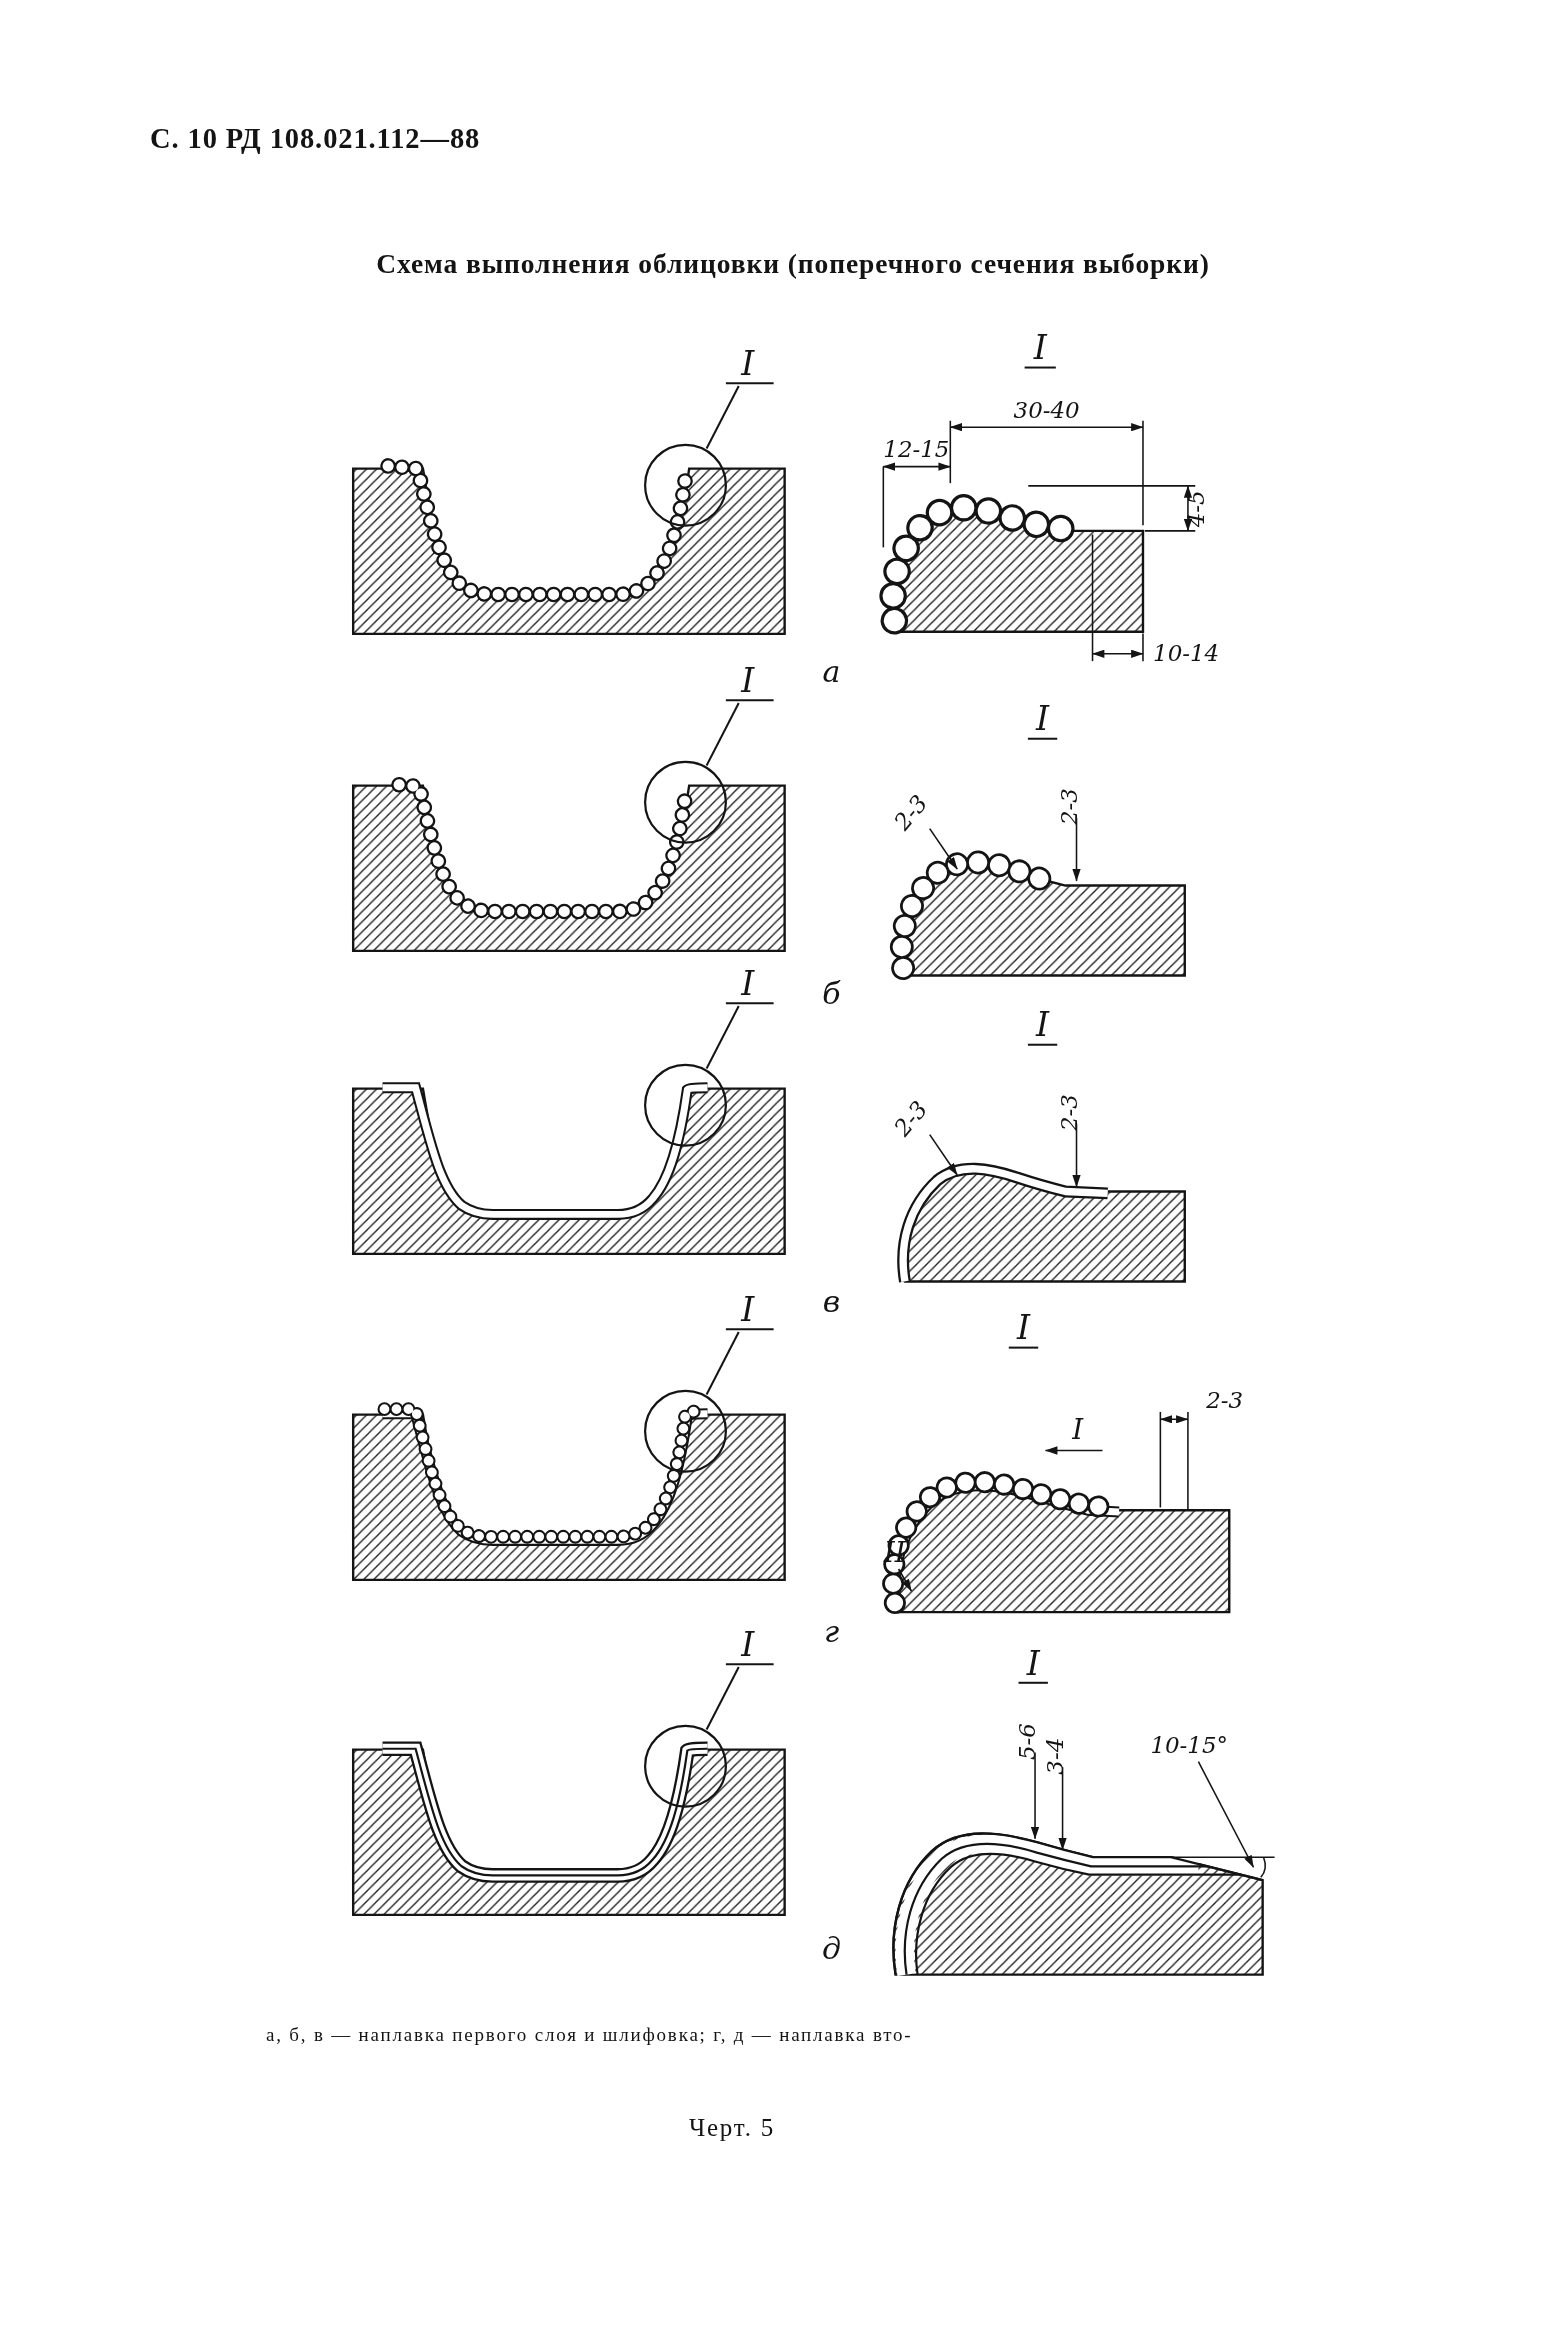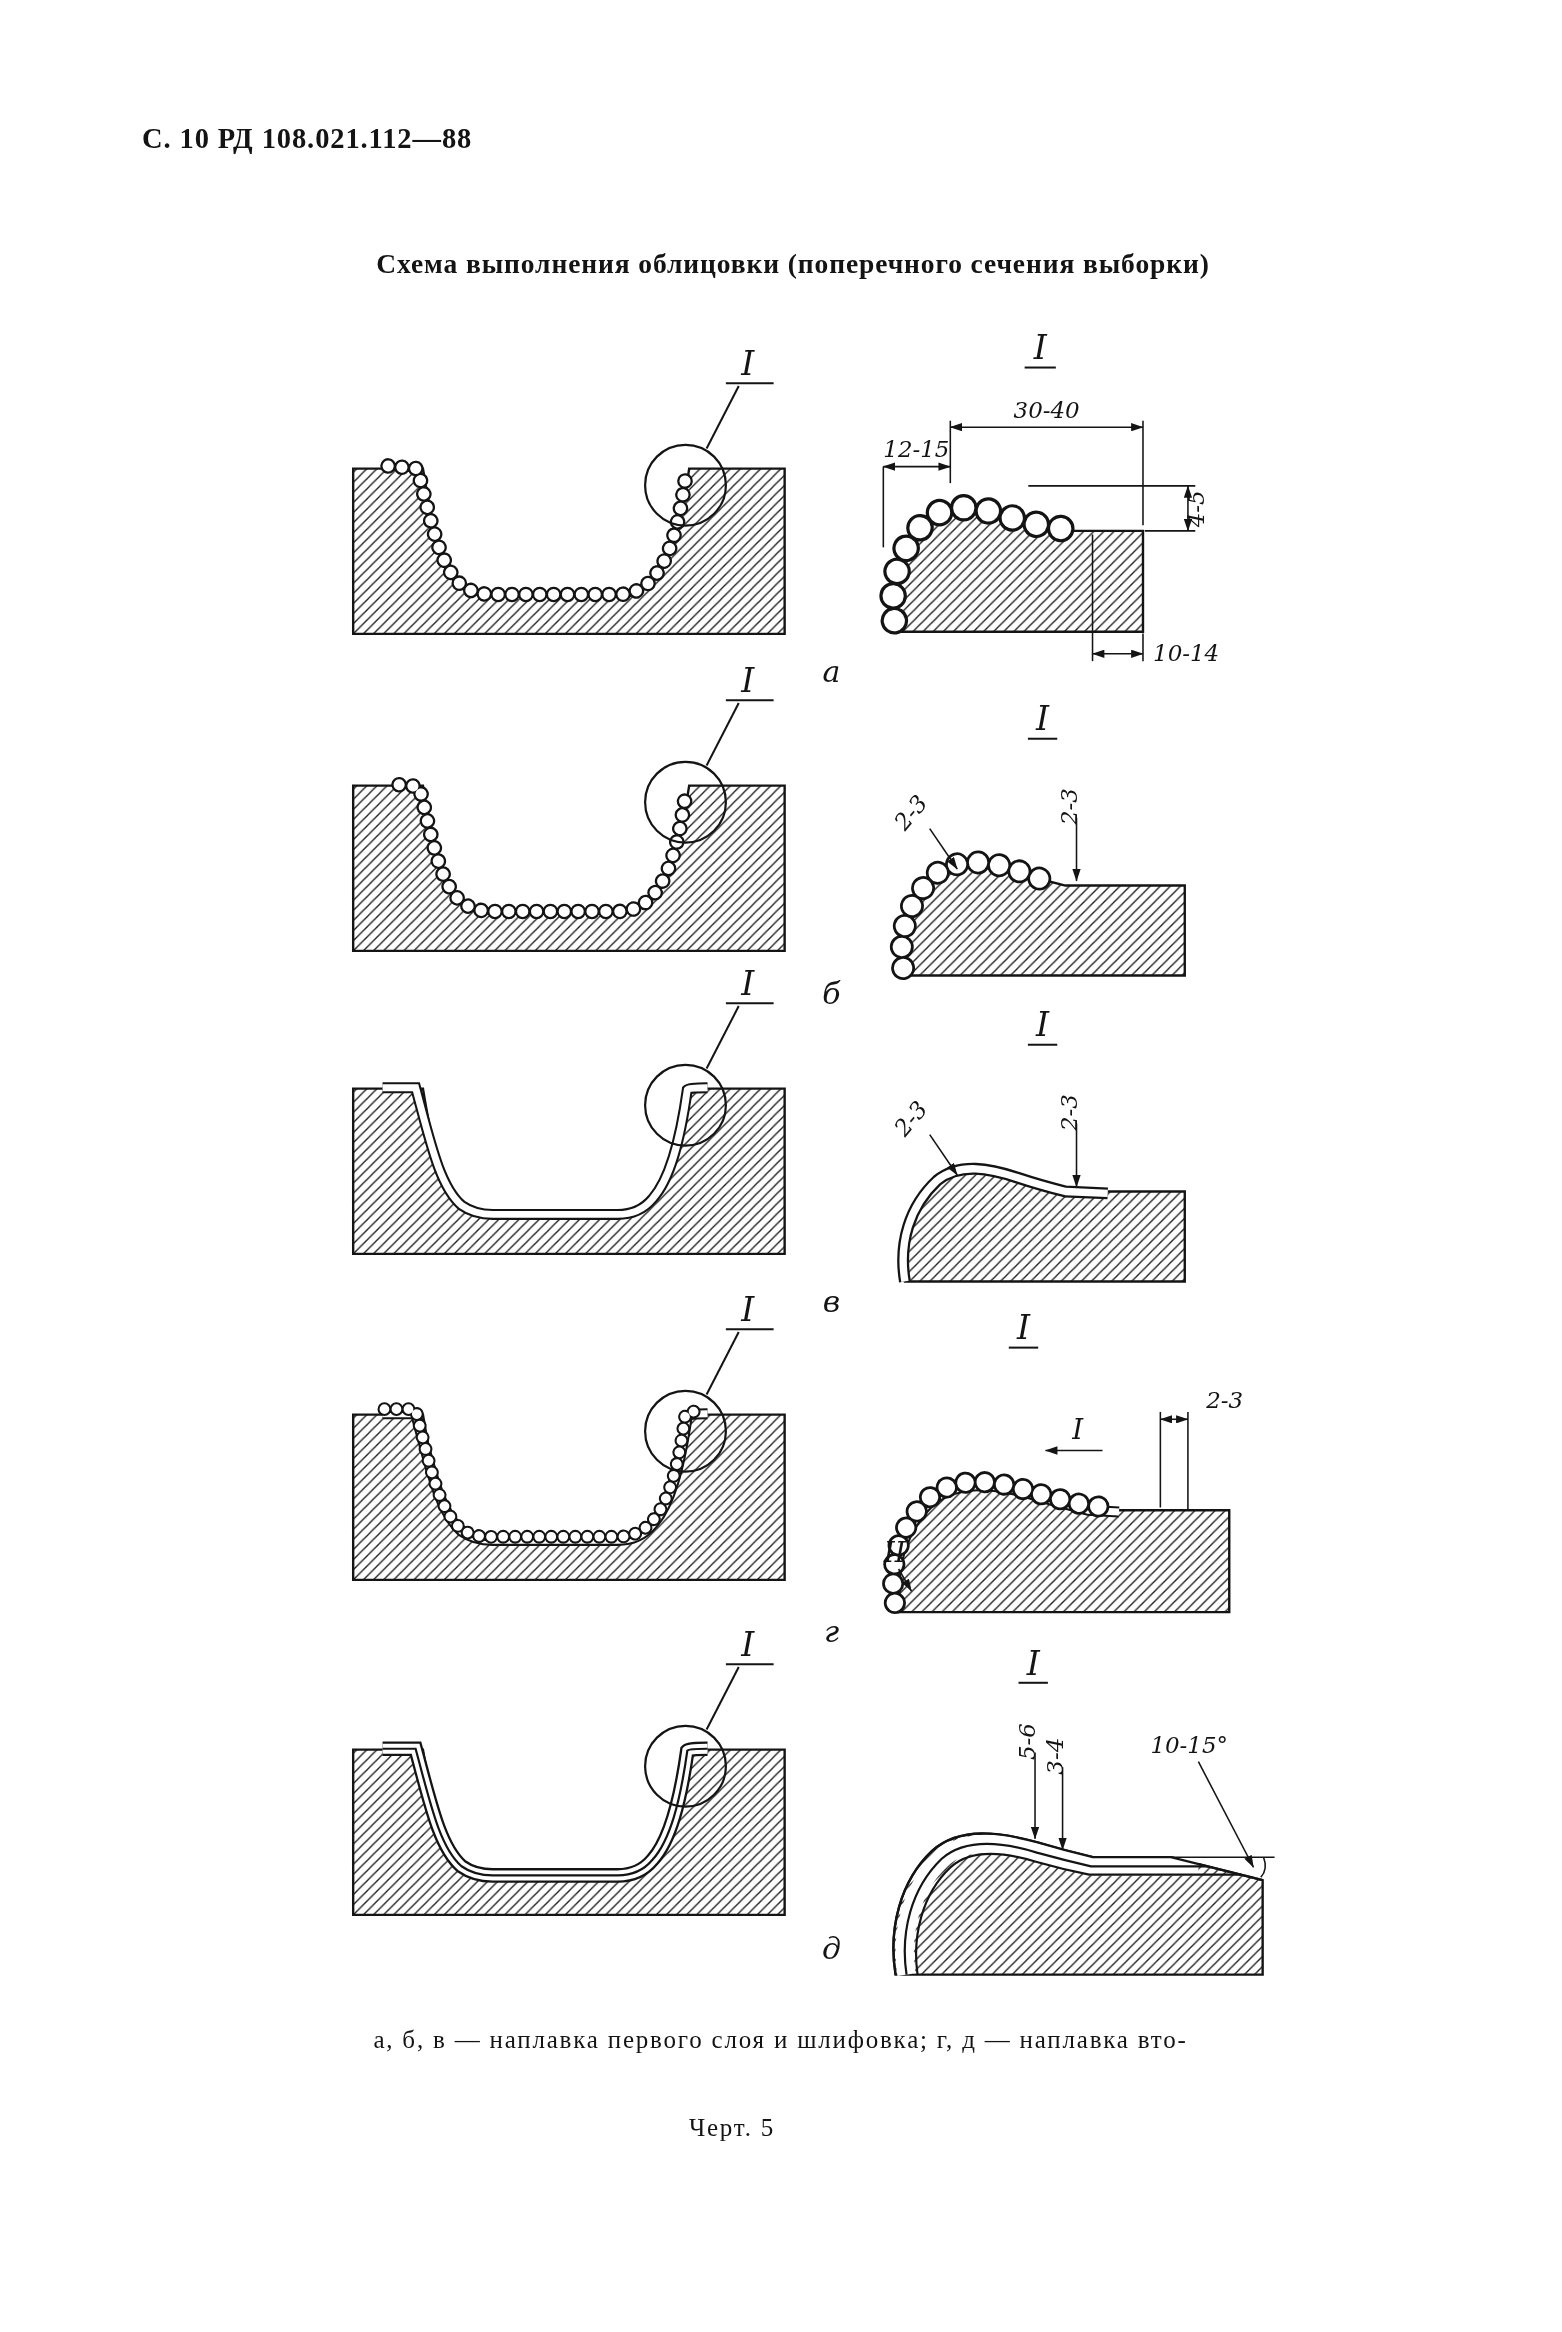--- a/index.html
+++ b/index.html
@@ -1,22 +1,22 @@
 <!DOCTYPE html>
 <html style="font-size:14.7px"><head>
 <meta charset="utf-8">
 <style>
   *{margin:0;padding:0;box-sizing:border-box}
   html,body{background:#fff}
   body{width:1562px;height:2333px;position:relative;font-family:"Liberation Serif",serif;color:#141414}
-  .header{position:absolute;left:142px;top:123px;font-weight:bold;font-size:28.5px;letter-spacing:0.9px}
+  .header{position:absolute;left:150px;top:123px;font-weight:bold;font-size:28.5px;letter-spacing:0.9px}
   .title{position:absolute;left:12px;top:248px;width:1562px;text-align:center;font-weight:bold;font-size:27.5px;letter-spacing:0.9px}
   svg.diag{position:absolute;overflow:visible}
   .letter{position:absolute;left:813px;width:37px;text-align:center;font:italic 30px "DejaVu Serif",serif;color:#141414}
-  .caption{position:absolute;left:266px;top:2022px;width:1029px;text-align:center;font-size:25px;letter-spacing:1.8px;line-height:1.4}
+  .caption{position:absolute;left:266px;top:2022px;width:1029px;font-size:19px;letter-spacing:1.8px;line-height:1.4}
   .figlabel{position:absolute;left:0;top:2114px;width:1464px;text-align:center;font-size:25px;letter-spacing:1.8px}
   
   .body{fill:url(#hatch);stroke:#141414;stroke-width:2.6}
   .bead-o{fill:none;stroke:#141414;stroke-linecap:round}
   .bead-i{fill:none;stroke:#ffffff;stroke-linecap:round}
   .band-o{fill:none;stroke:#141414}
   .band-i{fill:none;stroke:#ffffff}
   .mid{fill:none;stroke:#141414;stroke-width:2.4}
   .callout{fill:none;stroke:#141414;stroke-width:2.4}
   .ink{stroke:#141414;stroke-width:2.2;fill:none}

